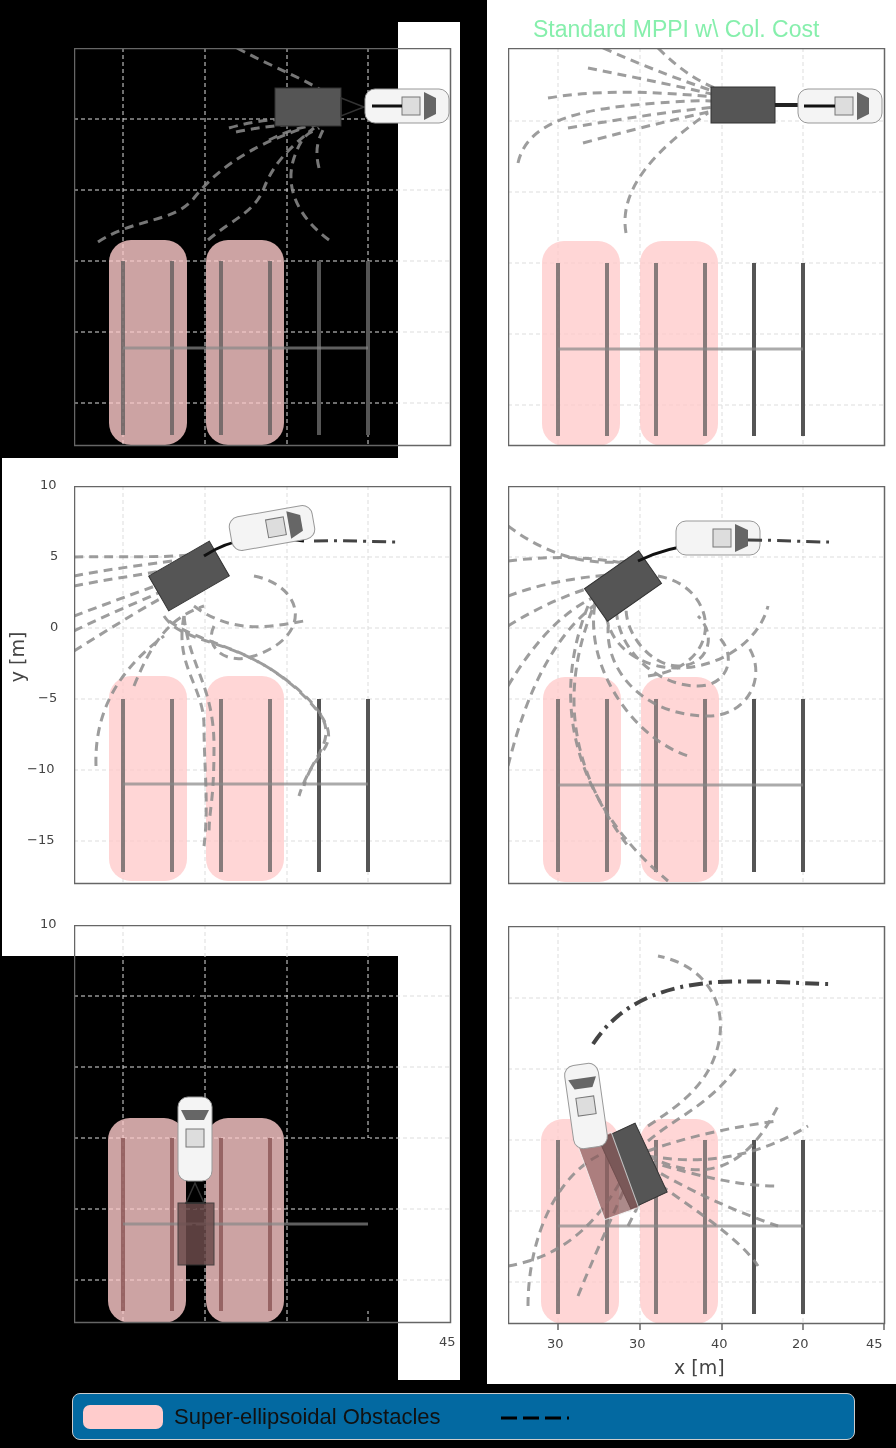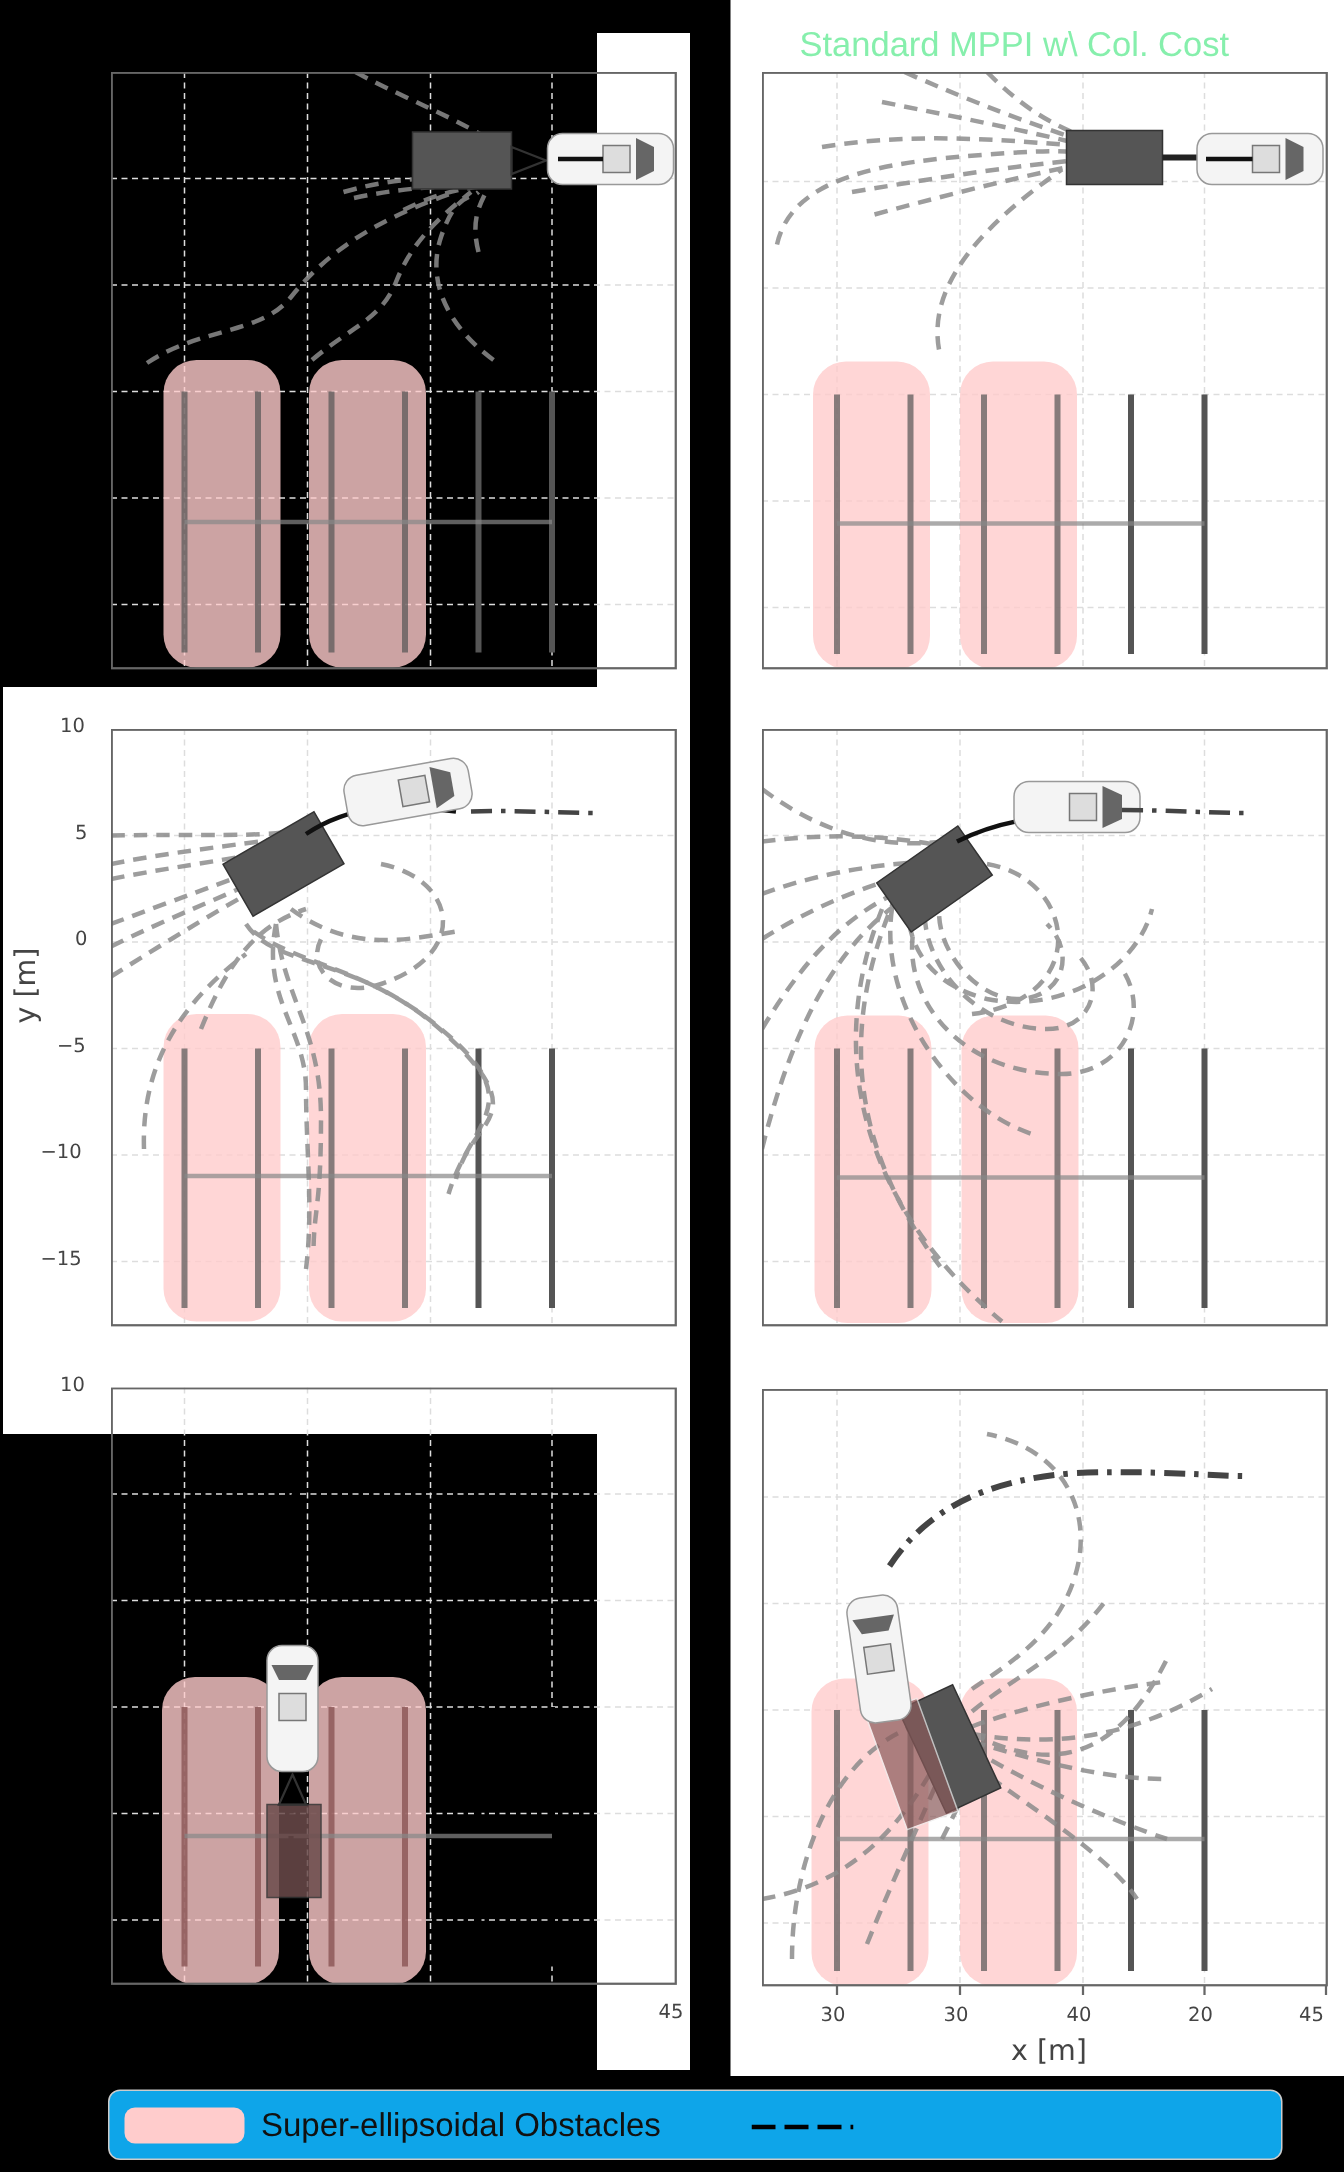--- a/index.html
+++ b/index.html
@@ -18,21 +18,21 @@
   .axis-label {
     position: absolute; font-family: "DejaVu Sans", sans-serif;
     font-size: 19px; color: #444444; white-space: nowrap;
   }
   .title {
     position: absolute; font-family: "Liberation Sans", sans-serif;
     font-size: 23px; color: #86efac; white-space: nowrap;
   }
   .legend {
     position: absolute; left: 72px; top: 1393px; width: 783px; height: 47px;
-    background: #0ea5e9; border: 1px solid #cccccc; border-radius: 8px;
+    background: #0369a1; border: 1px solid #cccccc; border-radius: 8px;
     box-sizing: border-box;
   }
   .legend-patch {
     position: absolute; left: 10px; top: 11px; width: 80px; height: 24px;
     border-radius: 7px;
   }
   .legend-text {
     position: absolute; top: 10px; font-family: "Liberation Sans", sans-serif;
     font-size: 22px; color: #111111; white-space: nowrap;
   }

